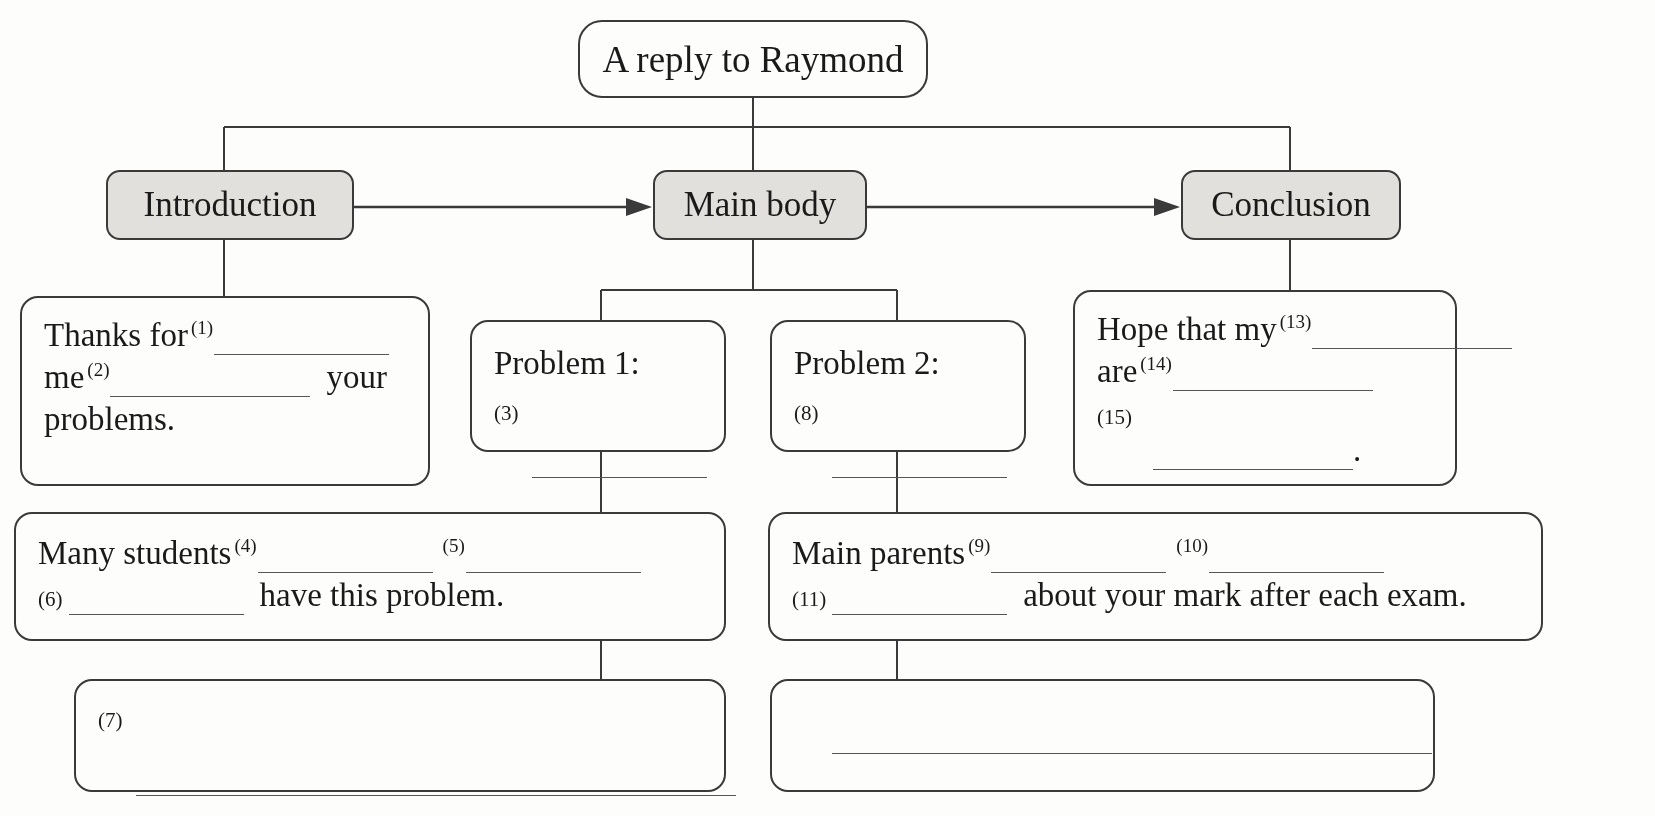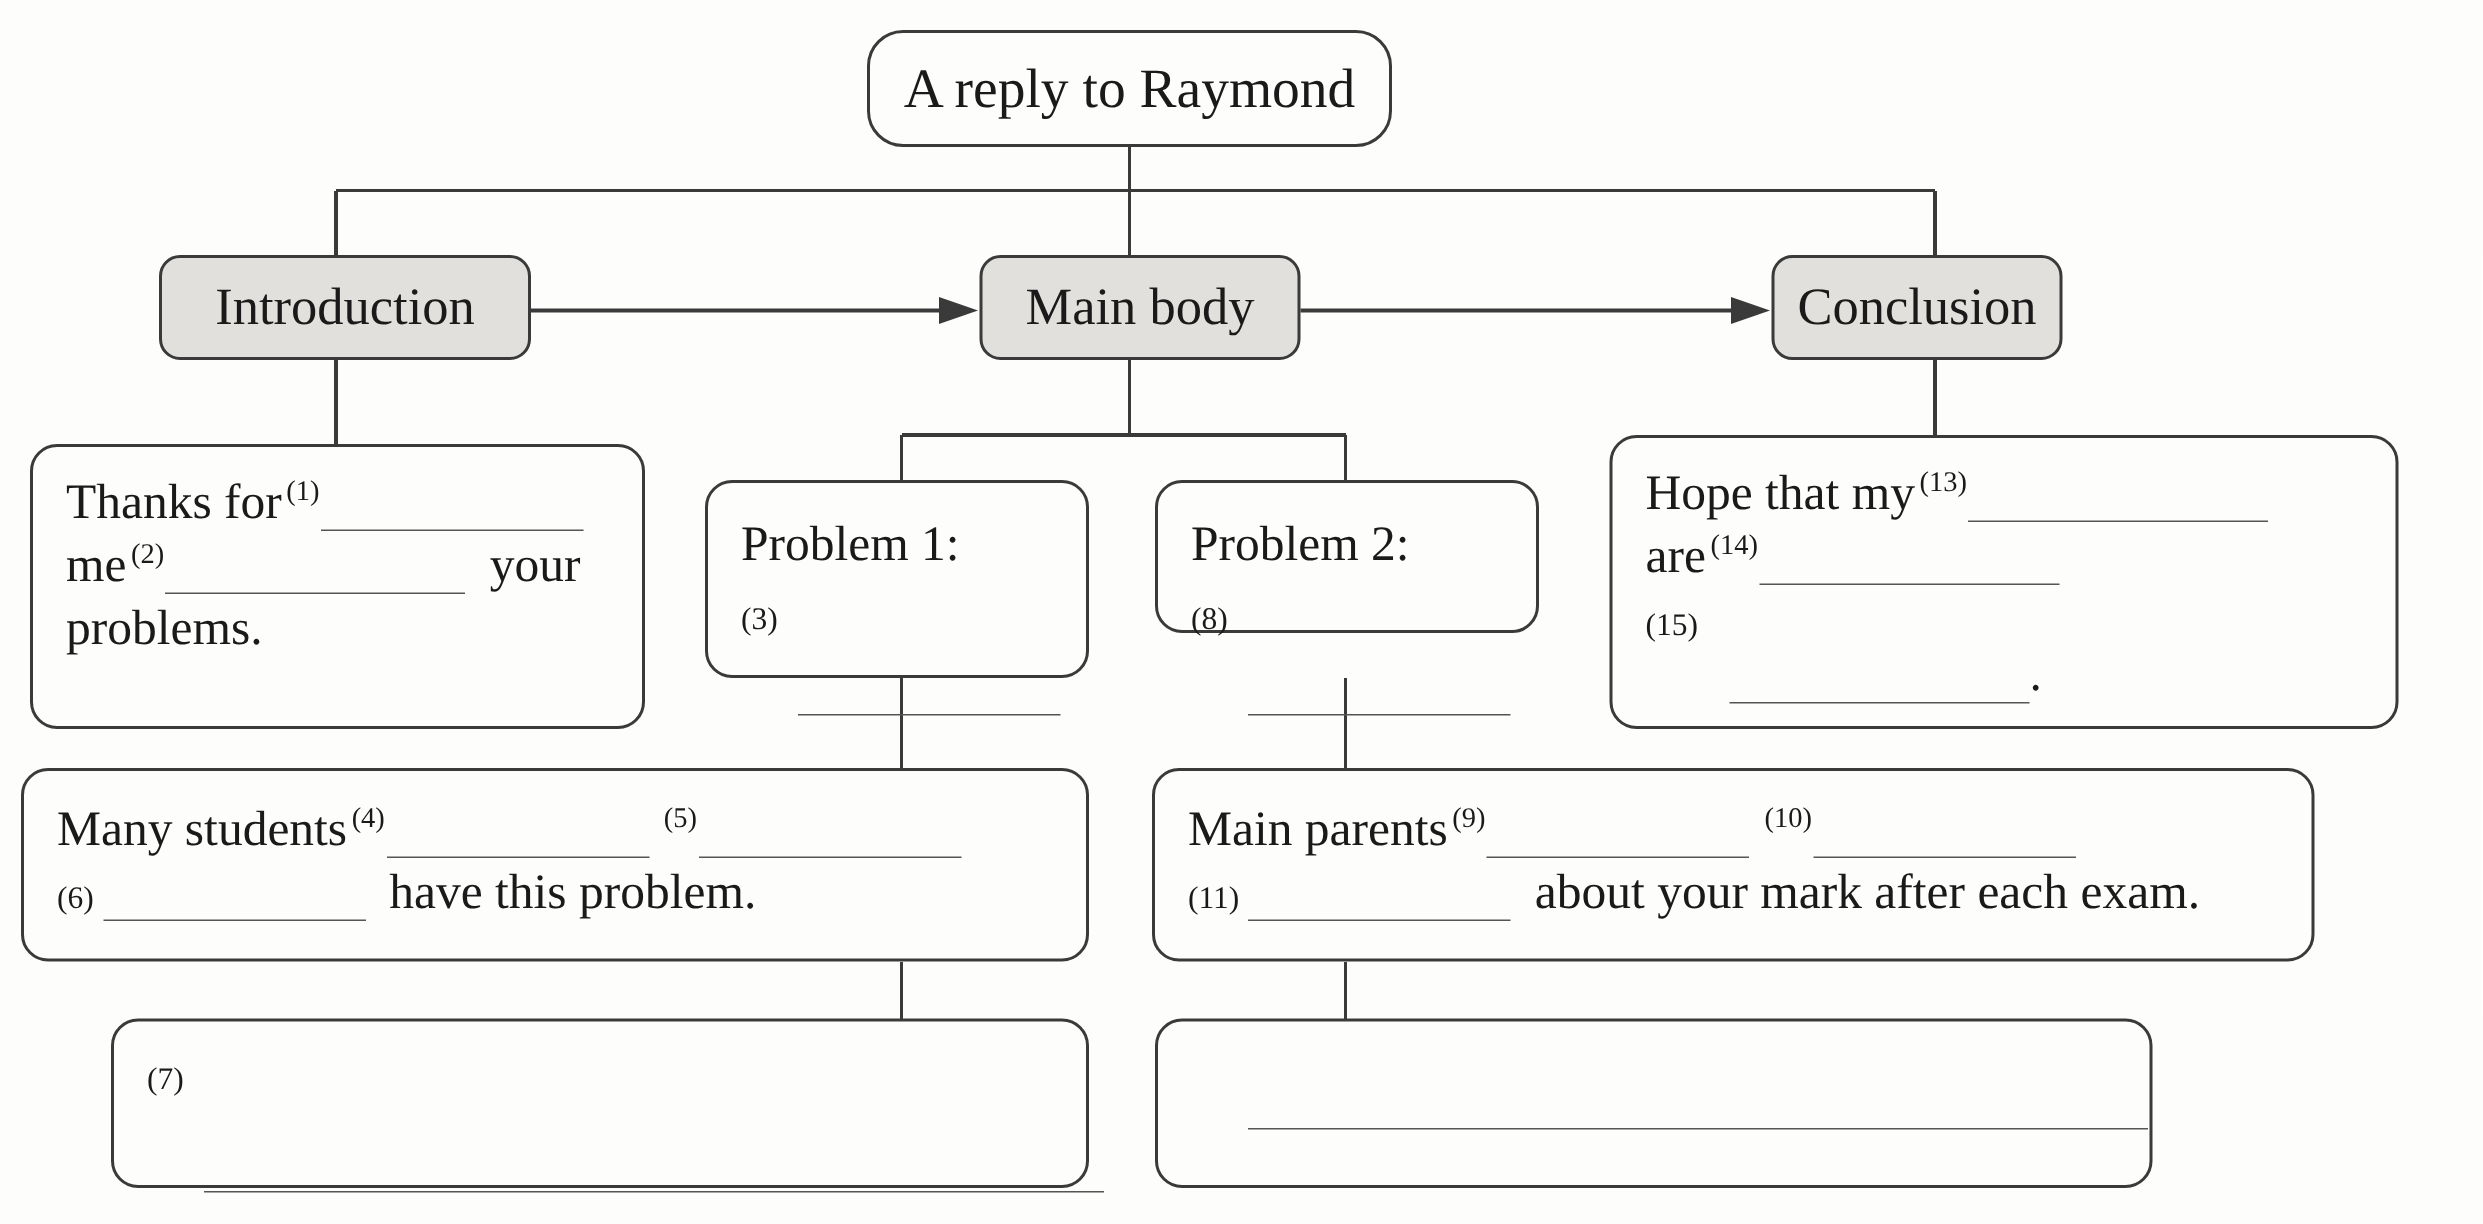--- a/index.html
+++ b/index.html
@@ -141,21 +141,21 @@
   </div>
 
   <div class="node level2 shaded" style="left:106px; top:170px; width:248px; height:70px;">
     <span>Introduction</span>
   </div>
 
   <div class="node level2 shaded" style="left:653px; top:170px; width:214px; height:70px;">
     <span>Main body</span>
   </div>
 
-  <div class="node level2 shaded" style="left:1181px; top:170px; width:194px; height:70px;">
+  <div class="node level2 shaded" style="left:1181px; top:170px; width:220px; height:70px;">
     <span>Conclusion</span>
   </div>
 
   <div class="node content" style="left:20px; top:296px; width:410px; height:190px;">
     <span class="line">
       <span class="txt">Thanks for</span><sup class="num">(1)</sup><span class="blank b-md"></span>
     </span>
     <span class="line">
       <span class="txt">me</span><sup class="num">(2)</sup><span class="blank b-lg"></span><span class="spacer-sm"></span><span class="txt">your</span>
     </span>
@@ -167,31 +167,31 @@
   <div class="node content" style="left:470px; top:320px; width:256px; height:132px; padding-top:20px;">
     <span class="line">Problem 1:</span>
     <span class="line" style="margin-top:4px;">
       <span class="numplain">(3)</span>
     </span>
     <span class="line" style="margin-top:6px; padding-left:38px;">
       <span class="blank b-md"></span>
     </span>
   </div>
 
-  <div class="node content" style="left:770px; top:320px; width:256px; height:102px; padding-top:20px;">
+  <div class="node content" style="left:770px; top:320px; width:256px; height:132px; padding-top:20px;">
     <span class="line">Problem 2:</span>
     <span class="line" style="margin-top:4px;">
       <span class="numplain">(8)</span>
     </span>
     <span class="line" style="margin-top:6px; padding-left:38px;">
       <span class="blank b-md"></span>
     </span>
   </div>
 
-  <div class="node content" style="left:1073px; top:290px; width:526px; height:196px;">
+  <div class="node content" style="left:1073px; top:290px; width:384px; height:196px;">
     <span class="line">
       <span class="txt">Hope that my</span><sup class="num">(13)</sup><span class="blank b-lg"></span>
     </span>
     <span class="line">
       <span class="txt">are</span><sup class="num">(14)</sup><span class="blank b-lg"></span>
     </span>
     <span class="line">
       <span class="numplain">(15)</span>
     </span>
     <span class="line" style="padding-left:56px; margin-top:-6px;">

